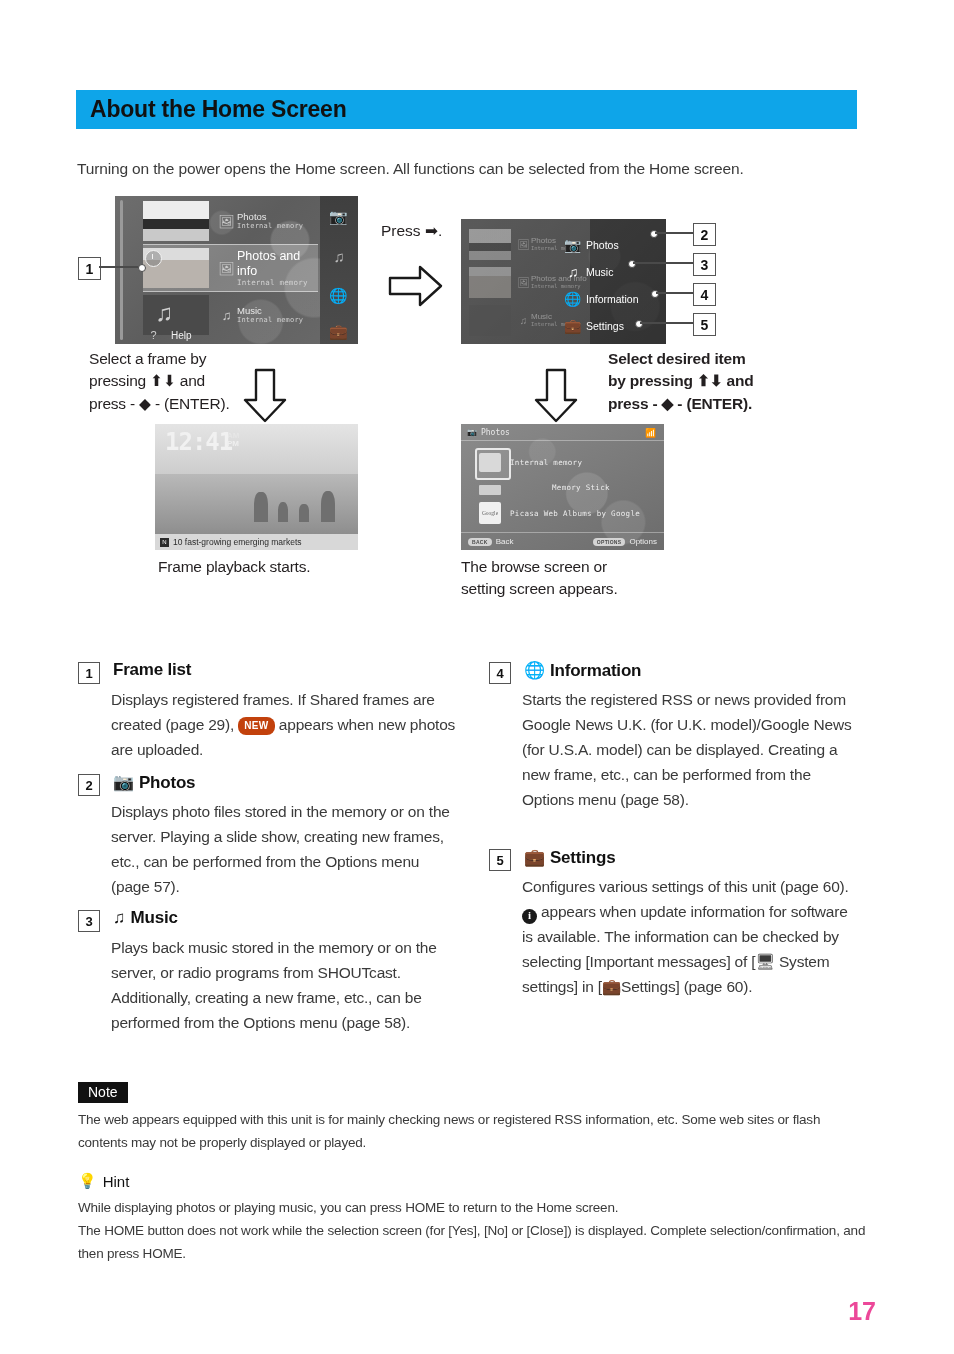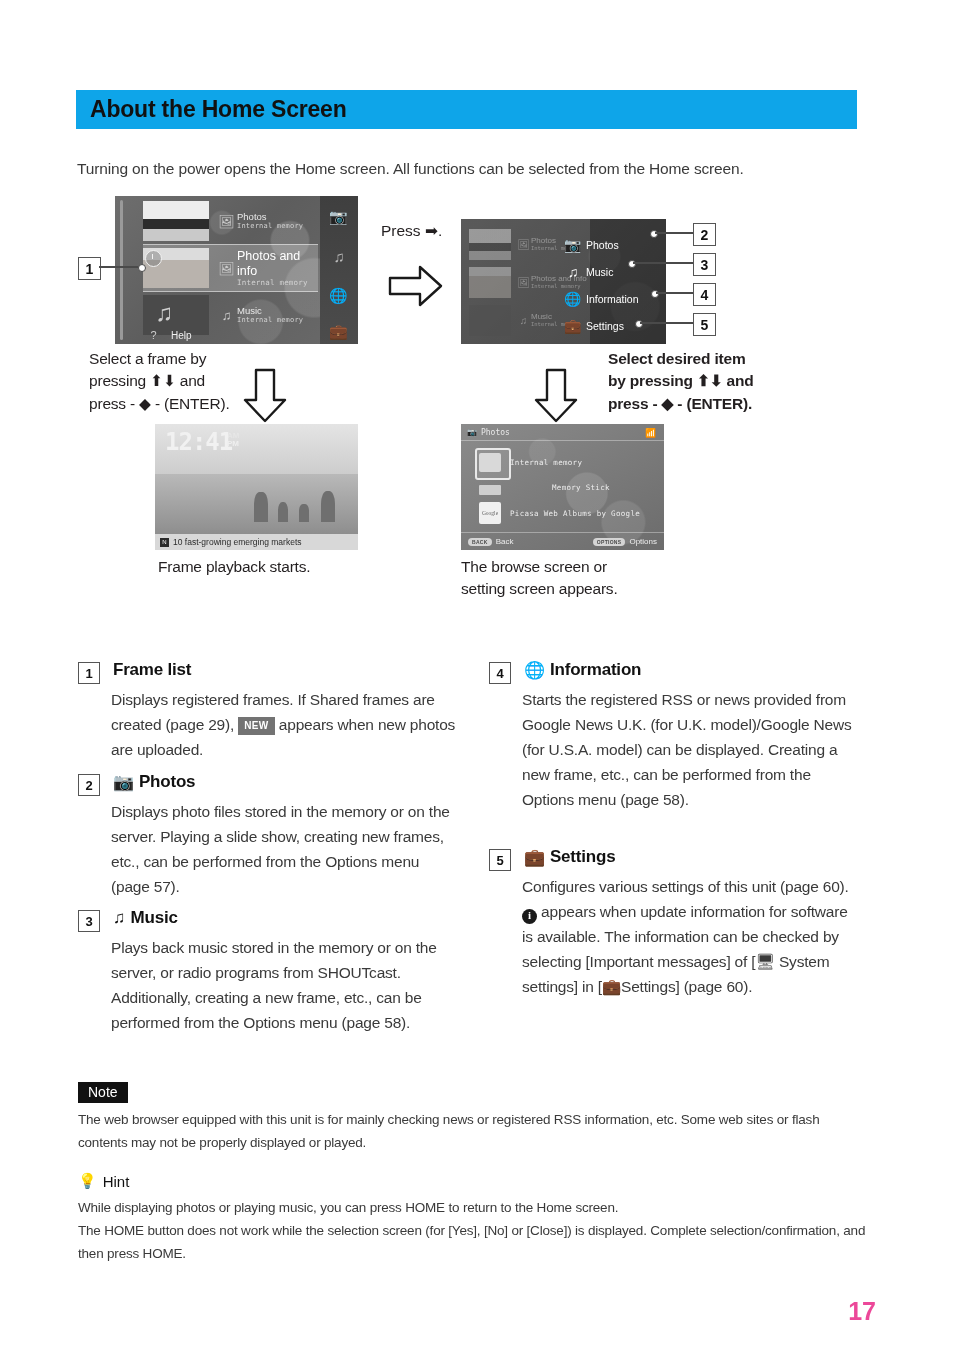--- a/index.html
+++ b/index.html
@@ -143,24 +143,24 @@
 
   
   .desc{position:absolute;}
   .desc .hd{display:flex;align-items:flex-start;}
   .nbox{
     width:20px;height:20px;border:1.6px solid #555;background:#fff;flex:0 0 20px;
     display:flex;align-items:center;justify-content:center;font-size:13px;font-weight:bold;color:#111;
     margin-top:2px;
   }
   .hd-t{margin-left:13px;font-size:17px;font-weight:bold;color:#111;letter-spacing:-.2px;
-        display:flex;align-items:flex-start;gap:5px;}
+        display:flex;align-items:flex-end;gap:5px;}
   .body{margin-left:33px;margin-top:3px;font-size:15.5px;line-height:1.62;color:#3a3a3a;letter-spacing:-.2px;}
-  .newtag{display:inline-flex;align-items:center;justify-content:center;background:#737373;color:#fff;
-    font-size:10px;font-weight:bold;border-radius:0;padding:1px 6px;letter-spacing:.4px;
+  .newtag{display:inline-flex;align-items:center;justify-content:center;background:#c2410c;color:#fff;
+    font-size:10px;font-weight:bold;border-radius:8px;padding:1px 6px;letter-spacing:.4px;
     vertical-align:1px;}
   .iglyph{display:inline-block;}
   .infodot{display:inline-flex;width:15px;height:15px;border-radius:50%;background:#1a1a1a;color:#fff;
     font-size:11px;font-weight:bold;align-items:center;justify-content:center;vertical-align:-2px;
     font-family:"Liberation Serif",serif;}
 
   
   .note-tag{position:absolute;background:#111;color:#fff;font-size:14px;padding:2px 10px 3px;}
   .blk{position:absolute;font-size:13.5px;line-height:1.72;color:#3a3a3a;letter-spacing:-.2px;width:790px;}
   .hint-hd{position:absolute;font-size:15px;color:#111;display:flex;align-items:center;gap:6px;}
@@ -447,21 +447,21 @@
         <span class="iglyph">💼</span>
         <span>Settings</span>
       </div>
     </div>
     <div class="body">
       <span>Configures various settings of this unit (page 60). </span><span class="infodot">i</span><span> appears when update information for software is available. The information can be checked by selecting [Important messages] of [</span><span class="iglyph">🖥</span><span> System settings] in [</span><span class="iglyph">💼</span><span>Settings] (page 60).</span>
     </div>
   </div>
 
   <div class="note-tag" style="left:78px;top:1082px;">Note</div>
-  <div class="blk" style="left:78px;top:1108px;">The web browser equipped with this unit is for mainly checking news or registered RSS information, etc. Some web sites or flash contents may not be properly displayed or played.</div>
+  <div class="blk" style="left:78px;top:1108px;">The web appears equipped with this unit is for mainly checking news or registered RSS information, etc. Some web sites or flash contents may not be properly displayed or played.</div>
 
   <div class="hint-hd" style="left:78px;top:1172px;">
     <span>💡</span>
     <span>Hint</span>
   </div>
   <div class="blk" style="left:78px;top:1196px;">While displaying photos or playing music, you can press HOME to return to the Home screen.</div>
   <div class="blk" style="left:78px;top:1219px;">The HOME button does not work while the selection screen (for [Yes], [No] or [Close]) is displayed. Complete selection/confirmation, and then press HOME.</div>
 
   <div class="pagenum">17</div>
 

